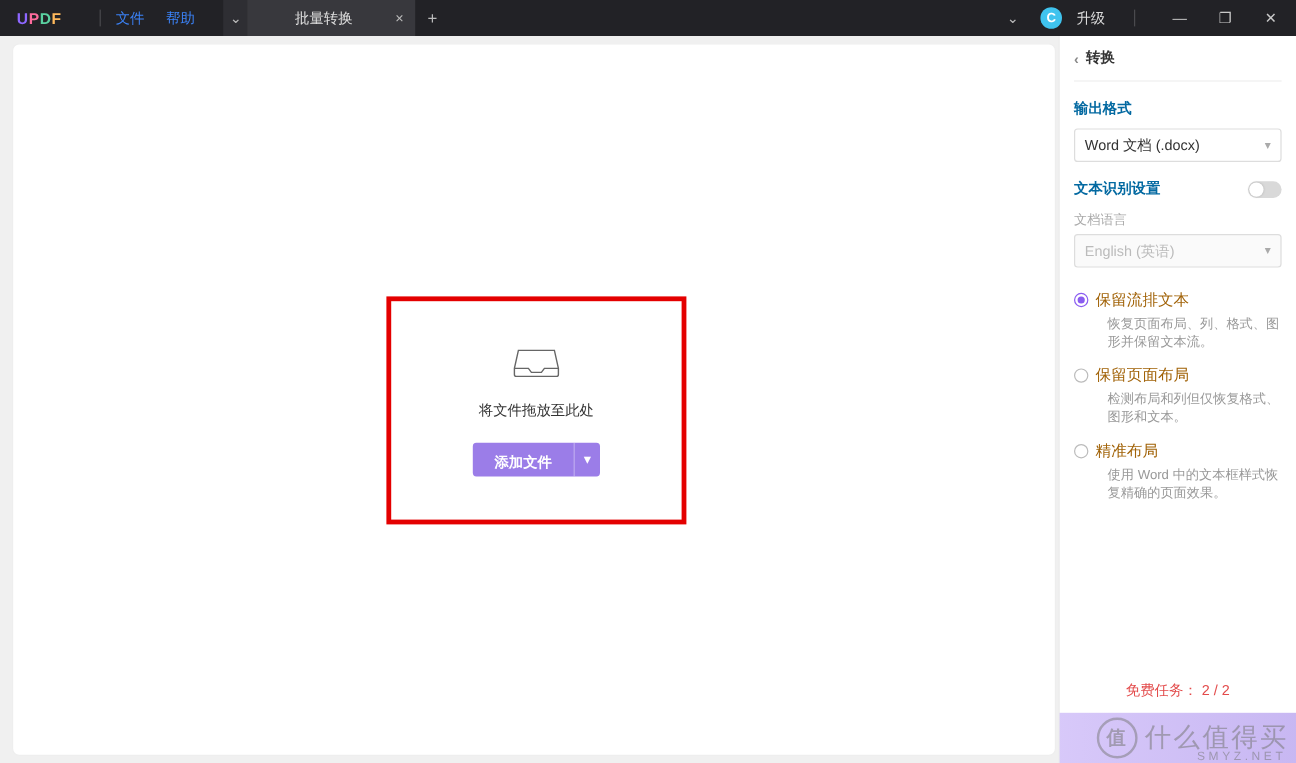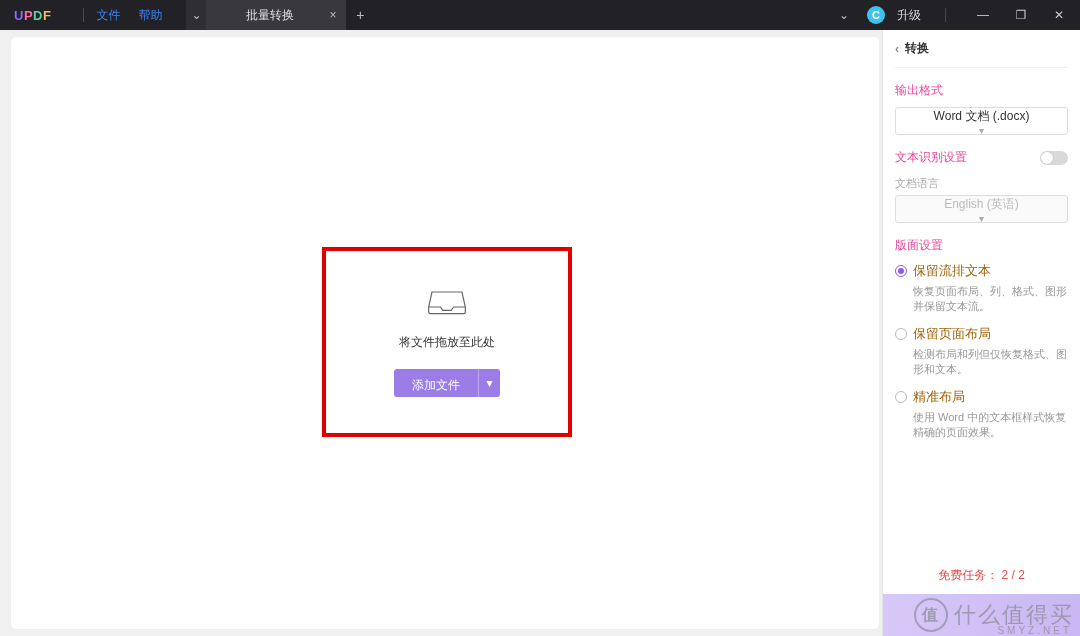--- a/index.html
+++ b/index.html
@@ -89,21 +89,21 @@
   }
   .tray-icon svg { width: 40px; height: 30px; stroke: #666; stroke-width: 1.4; fill: none; }
   .drop-text { margin-top: 14px; font-size: 12px; color: #333; font-weight: 500; }
   .add-file-btn {
     margin-top: 18px;
     display: flex; align-items: stretch;
     height: 28px; border-radius: 3px; overflow: hidden;
     background: #9b7de8; color: #fff; font-size: 12px;
     cursor: pointer;
   }
-  .add-file-btn .btn-main { padding: 16px 18px; display: flex; align-items: center; }
+  .add-file-btn .btn-main { padding: 16px 18px; display: flex; align-items: center; font-weight: bold; }
   .add-file-btn .btn-caret {
     width: 22px; display: flex; align-items: center; justify-content: center;
     border-left: 1px solid rgba(255,255,255,0.35);
   }
 
   
   .panel {
     width: 198px;
     background: #fff;
     border-left: 1px solid #e6e6e6;
@@ -112,28 +112,27 @@
     font-size: 12px; color: #333;
     position: relative;
   }
   .panel-header {
     display: flex; align-items: center; gap: 6px;
     padding-bottom: 10px; border-bottom: 1px solid #eee;
     font-weight: 600; cursor: pointer;
   }
   .panel-header .chev { color: #888; }
   .sect { margin-top: 14px; }
-  .sect-title { font-weight: 400; margin-bottom: 8px; color: #ec4899; }
+  .sect-title { font-weight: 700; margin-bottom: 8px; color: #0369a1; }
   .select {
     border: 1px solid #ddd; border-radius: 3px;
     height: 28px; padding: 0 8px;
     display: flex; align-items: center; justify-content: space-between;
     color: #333; cursor: pointer; font-size: 12px;
     background: #fff;
-    flex-direction: column;
   }
   .select.disabled { color: #bbb; background: #fafafa; }
   .select .caret { color: #aaa; font-size: 10px; }
   .row-between { display: flex; align-items: center; justify-content: space-between; }
   .toggle {
     width: 28px; height: 14px; border-radius: 7px;
     background: #d9d9d9; position: relative; cursor: pointer;
   }
   .toggle::after {
     content: ""; position: absolute;
@@ -150,21 +149,21 @@
     border: 1.5px solid #bbb; display: inline-block; position: relative;
     flex-shrink: 0;
   }
   .radio.checked { border-color: #8a5cf0; }
   .radio.checked::after {
     content: ""; position: absolute;
     width: 6px; height: 6px; border-radius: 50%;
     background: #8a5cf0; top: 1.5px; left: 1.5px;
   }
   .opt-label { font-size: 13px; color: #a16207; }
-  .opt-desc { color: #999; font-size: 11px; margin: 4px 0 10px 18px; line-height: 1.4; }
+  .opt-desc { color: #999; font-size: 11px; margin: 4px 0 10px 28px; line-height: 1.4; }
 
   .panel-spacer { flex: 1; }
   .free-tasks {
     color: #e34b4b; font-size: 12px;
     text-align: center; padding: 10px 0;
   }
   .apply-bar {
     height: 42px; margin: 0 -12px;
     background: linear-gradient(90deg,#b79cf5,#9b7de8);
     opacity: 0.55;
@@ -268,21 +267,20 @@
         <div class="toggle"></div>
       </div>
       <div class="field-label">文档语言</div>
       <div class="select disabled">
         <span>English (英语)</span>
         <span class="caret">▾</span>
       </div>
     </div>
 
     <div class="sect">
-      <div class="sect-title">版面设置</div>
 
       <div class="radio-opt">
         <span class="radio checked"></span>
         <span class="opt-label">保留流排文本</span>
       </div>
       <div class="opt-desc">恢复页面布局、列、格式、图形并保留文本流。</div>
 
       <div class="radio-opt">
         <span class="radio"></span>
         <span class="opt-label">保留页面布局</span>

